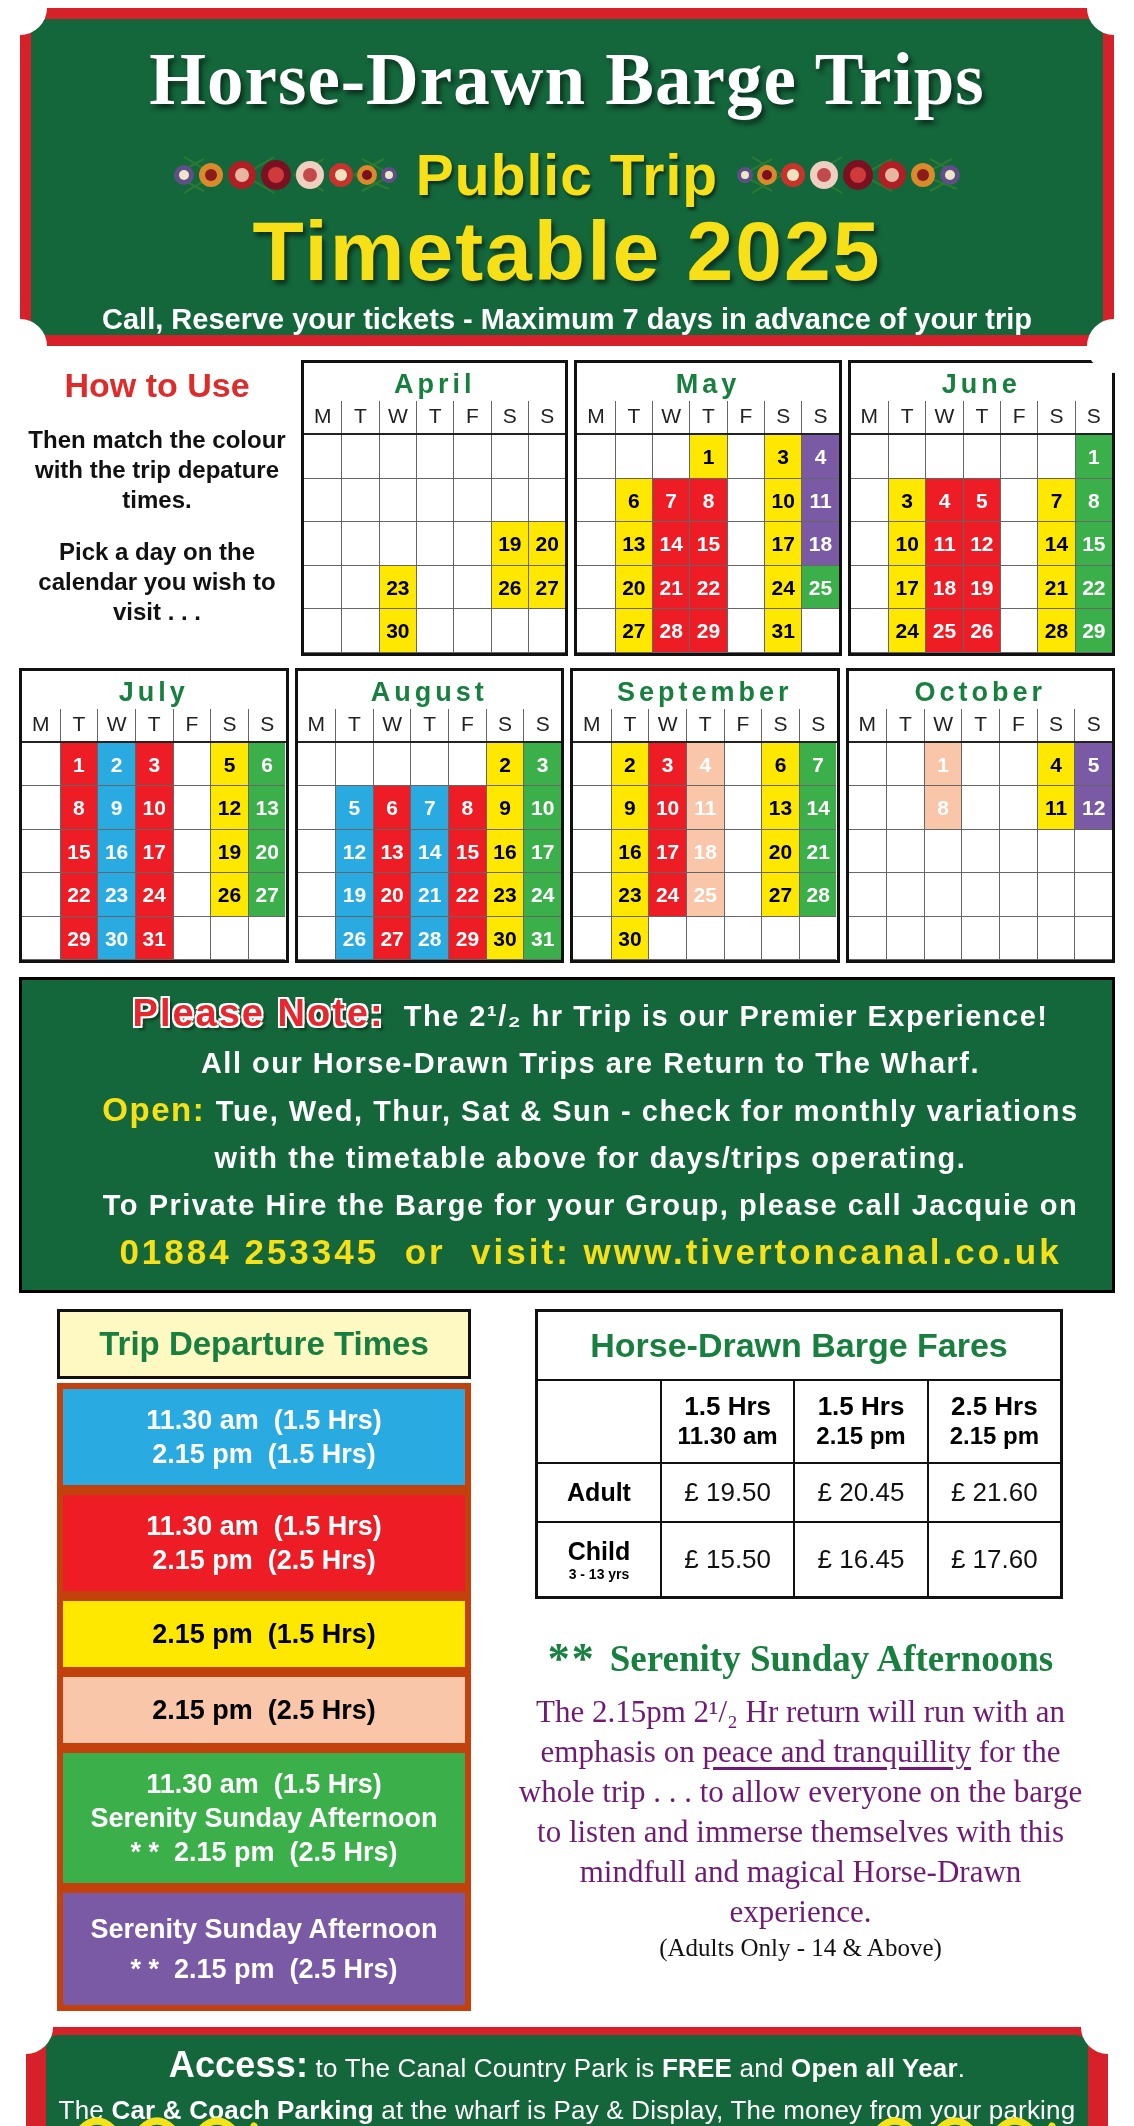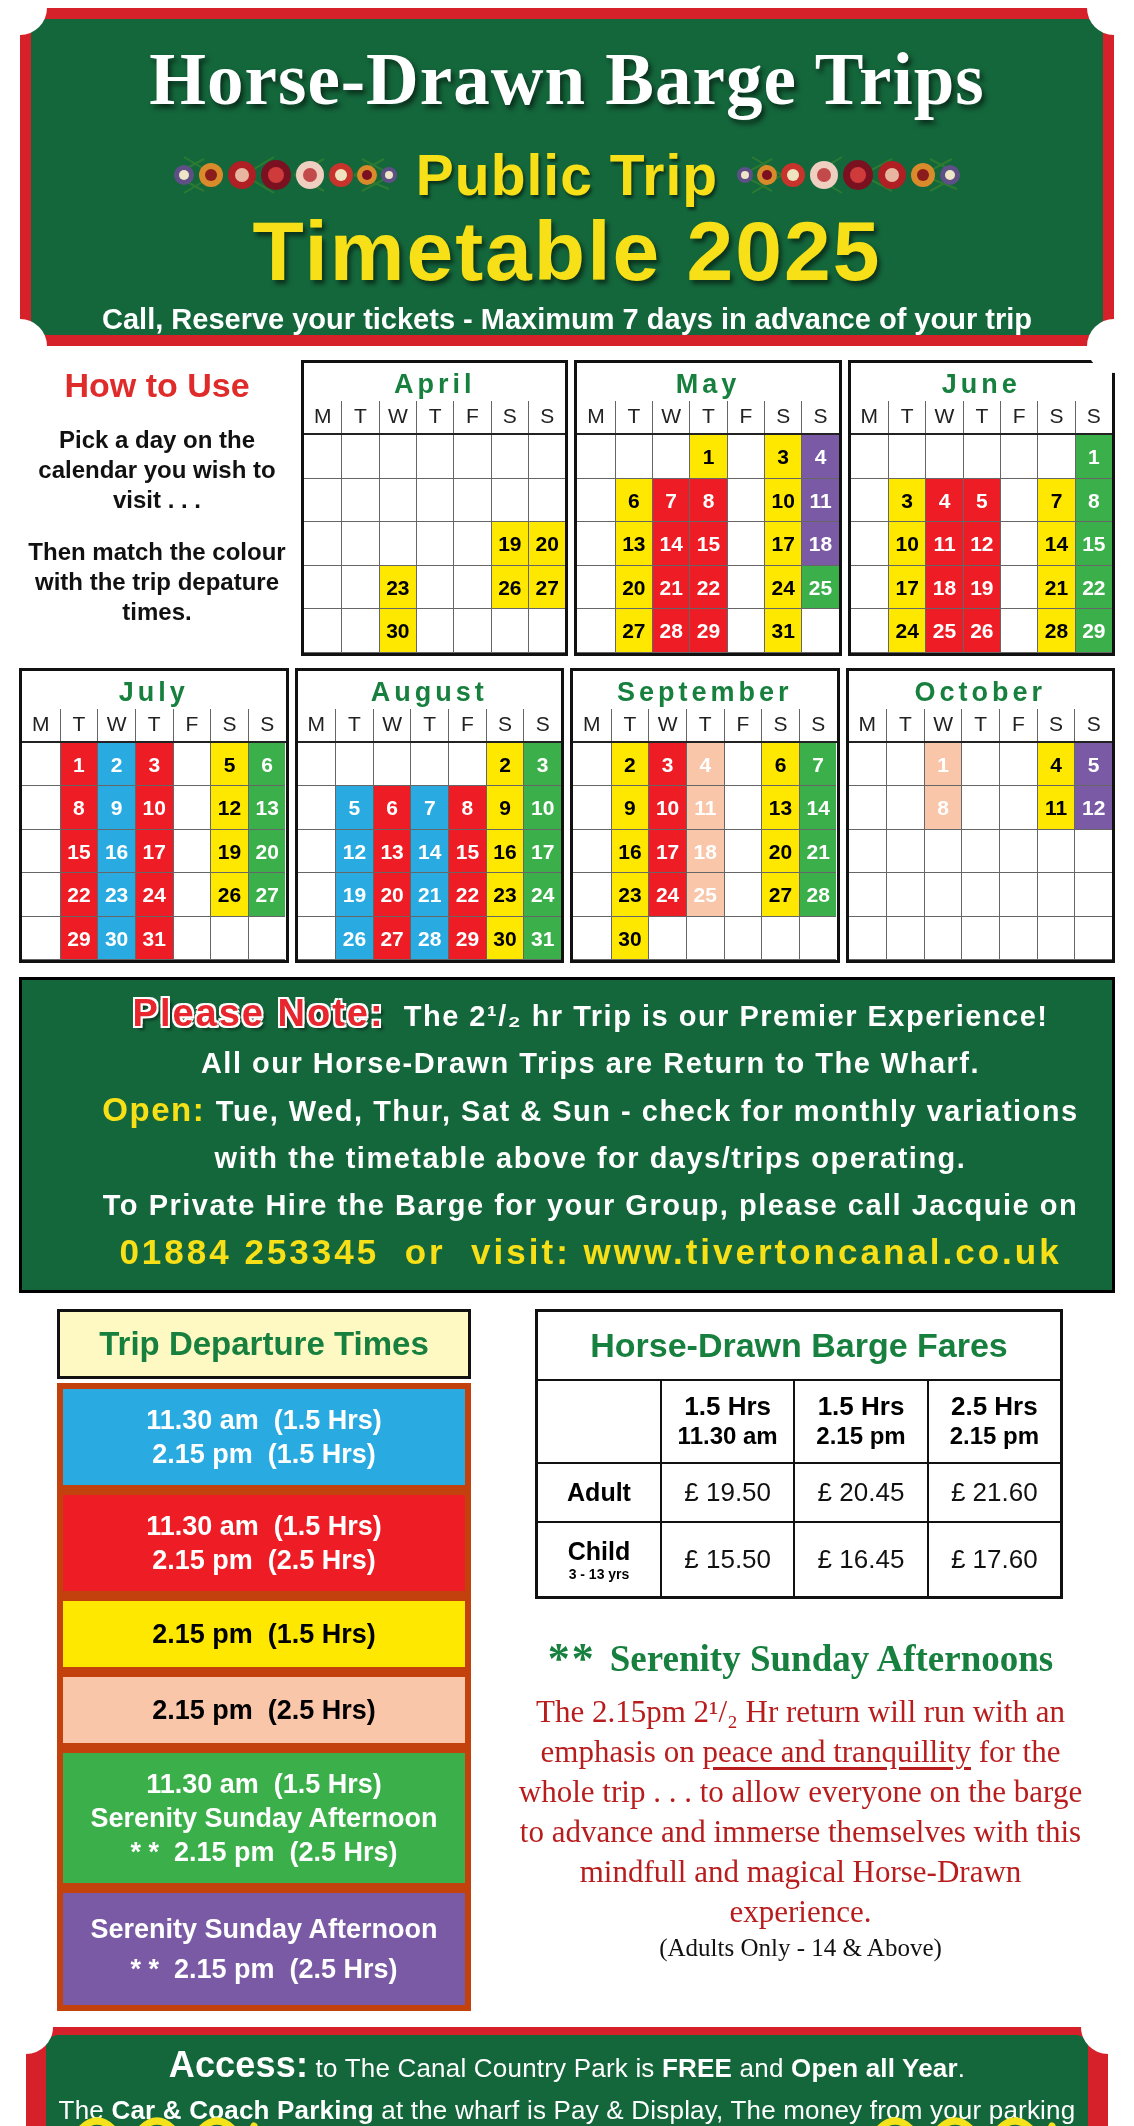--- a/index.html
+++ b/index.html
@@ -87,21 +87,21 @@
   .f-rowlabel .lab { font-weight:bold; font-size:25px; }
   .f-rowlabel .sub { font-weight:bold; font-size:14px; }
   .f-price { font-size:26px; color:#111; display:flex; align-items:center; justify-content:center; }
 
   .serenity { margin-top:34px; text-align:center; }
   .ser-head { color:var(--heading-green,#17803E); font-family:"Liberation Serif", serif;
     font-weight:bold; font-size:37px; }
   .ser-head .stars { font-size:44px; letter-spacing:2px; vertical-align:-2px; margin-right:14px; }
   .ser-body-wrap { margin-top:8px; }
   .ser-body-wrap .segline { font-family:"Liberation Serif", serif; font-size:31px; line-height:40px; color:#111; }
-  .ser-body-wrap .seg { font-family:"Liberation Serif", serif; font-weight:normal; color:#b91c1c; font-size:31px; letter-spacing:0; }
+  .ser-body-wrap .seg { font-family:"Liberation Serif", serif; font-weight:normal; color:#701a75; font-size:31px; letter-spacing:0; }
   .ser-body-wrap .seg-u { text-decoration:underline; text-underline-offset:5px; }
   .ser-foot { font-family:"Liberation Serif", serif; font-size:25px; margin-top:2px; color:#111; }
 
   
   .ftr-frame { position:relative; margin:16px 26px 0 26px; height:222px;
     background:var(--frame-red,#D6212A); border-radius:10px; }
   .ftr-green { position:absolute; inset:8px 20px 14px 20px; background:var(--panel-green,#14663B);
     border-radius:12px; text-align:center; padding-top:10px; }
   .ftr-green .segline { white-space:pre-wrap; }
   .ftr-green .seg { font-weight:normal; letter-spacing:0.2px; }
@@ -172,22 +172,22 @@
     </div>
     <div class="corner tl"></div>
     <div class="corner tr"></div>
     <div class="corner bl"></div>
     <div class="corner br"></div>
   </header>
 
   <section class="cal-top">
     <aside class="how-to-use">
       <h2>How to Use</h2>
+      <p>Then match the colour with the trip depature times.</p>
       <p>Pick a day on the calendar you wish to visit . . .</p>
-      <p>Then match the colour with the trip depature times.</p>
     </aside>
 
   <div class="calendar">
         <div class="cal-title">April</div>
         <div class="cal-days">
           <div class="dh">M</div>
           <div class="dh">T</div>
           <div class="dh">W</div>
           <div class="dh">T</div>
           <div class="dh">F</div>
@@ -600,21 +600,21 @@
             <div class="f-price">£ 15.50</div>
             <div class="f-price">£ 16.45</div>
             <div class="f-price">£  17.60</div>
           </div>
       </div>
       <div class="serenity">
         <div class="ser-head">
           <span class="stars">**</span><span>Serenity Sunday Afternoons</span>
         </div>
         <div class="ser-body-wrap">
-            <div class="segline "><span class="seg">The 2.15pm 2¹/₂ Hr return will run with an emphasis on </span><span class="seg seg-u">peace and tranquillity</span><span class="seg"> for the whole trip . . . to allow everyone on the barge to advance and immerse themselves with this mindfull and magical Horse-Drawn experience.</span></div>
+            <div class="segline "><span class="seg">The 2.15pm 2¹/₂ Hr return will run with an emphasis on </span><span class="seg seg-u">peace and tranquillity</span><span class="seg"> for the whole trip . . . to allow everyone on the barge to listen and immerse themselves with this mindfull and magical Horse-Drawn experience.</span></div>
           </div>
         <div class="ser-foot">(Adults Only  - 14 &amp; Above)</div>
       </div>
     </div>
   </section>
 
   <footer class="ftr-frame">
     <div class="ftr-green">
         <div class="segline fl1"><span class="seg seg-access">Access:</span><span class="seg"> to The Canal Country Park is </span><span class="seg seg-b">FREE</span><span class="seg"> and </span><span class="seg seg-b">Open all Year</span><span class="seg">.</span></div>
         <div class="segline fl2"><span class="seg">The </span><span class="seg seg-b">Car &amp; Coach Parking</span><span class="seg"> at the wharf is Pay &amp; Display, The money from your parking charges helps</span></div>

